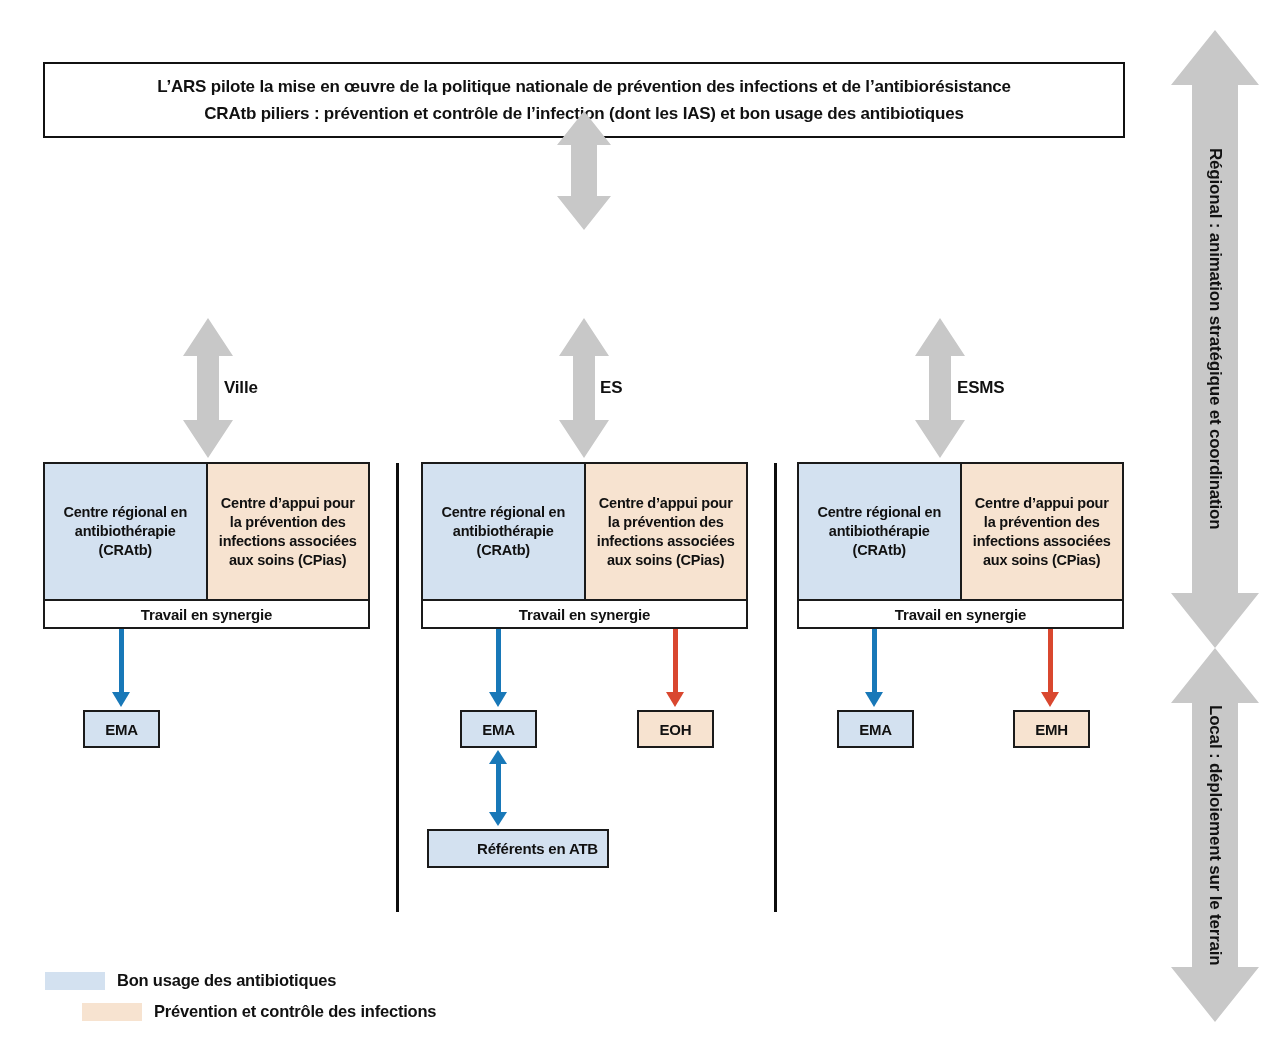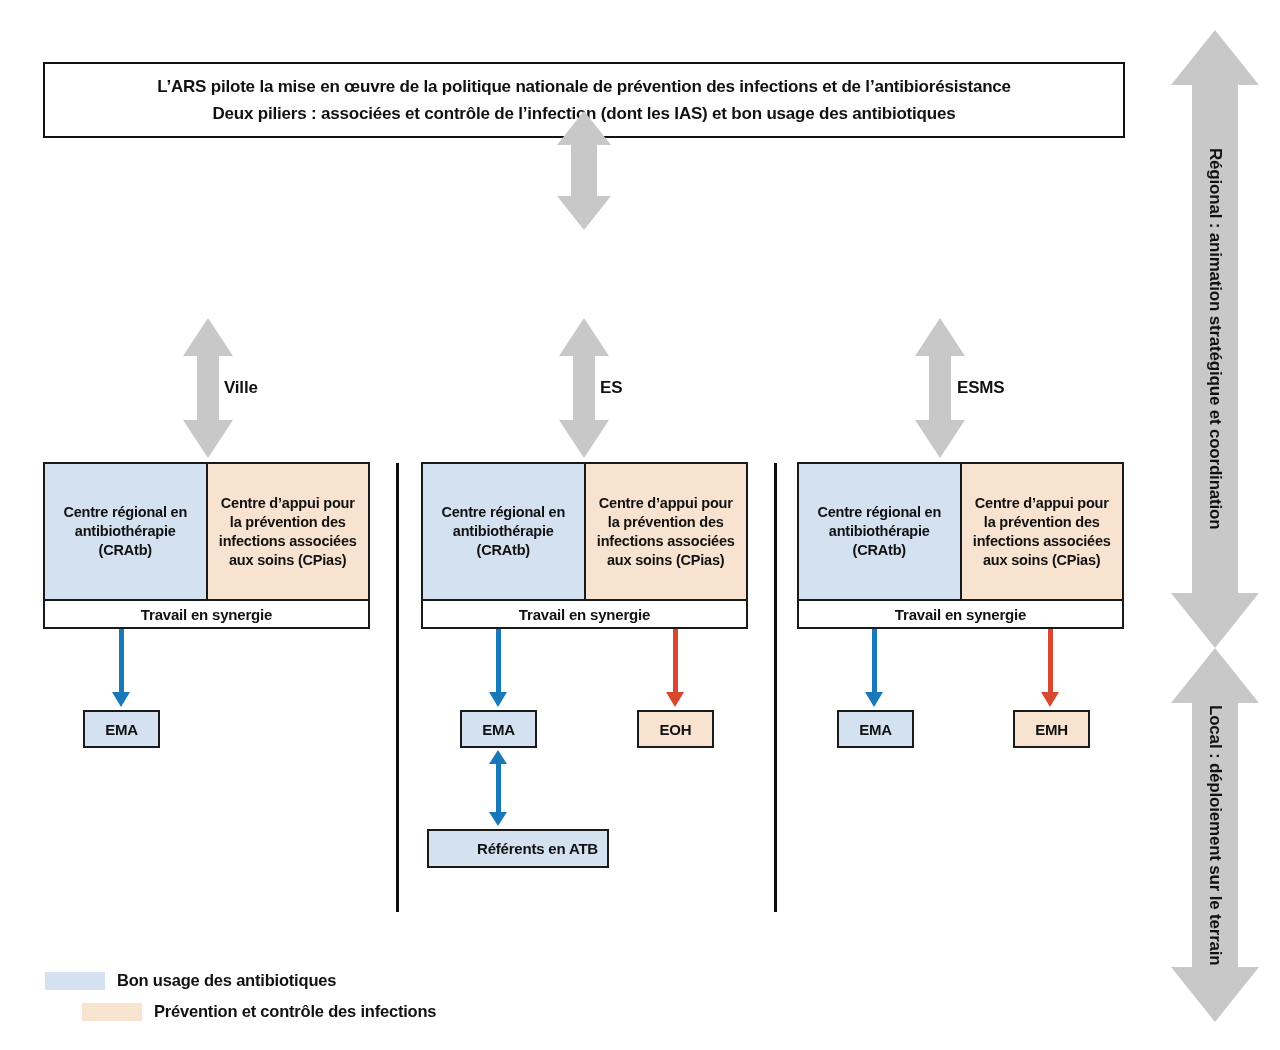--- a/index.html
+++ b/index.html
@@ -91,21 +91,21 @@
   .swatch.tan{background:var(--tan-fill);}
   .legend-text{margin-left:12px;font-size:16.5px;font-weight:bold;}
 </style>
 </head>
 <body>
 
 <div class="canvas">
 
   <div class="bigbox" style="top:27px;height:72px;margin-top:35px;">
     <span>L’ARS pilote la mise en œuvre de la politique nationale de prévention des infections et de l’antibiorésistance</span>
-    <span>Deux piliers : associées et contrôle de l’infection (dont les IAS) et bon usage des antibiotiques</span>
+    <span>CRAtb piliers : prévention et contrôle de l’infection (dont les IAS) et bon usage des antibiotiques</span>
   </div>
 
   <div class="varrow" style="left:557px;top:111px;width:54px;height:119px;--hh:34px;--hw:13px;"></div>
 
 
   <div class="varrow" style="left:183px;top:318px;width:50px;height:140px;--hh:38px;--hw:11px;"></div>
   <div class="sector-label" style="left:224px;top:378px;">Ville</div>
 
   <div class="varrow" style="left:559px;top:318px;width:50px;height:140px;--hh:38px;--hw:11px;"></div>
   <div class="sector-label" style="left:600px;top:378px;">ES</div>

